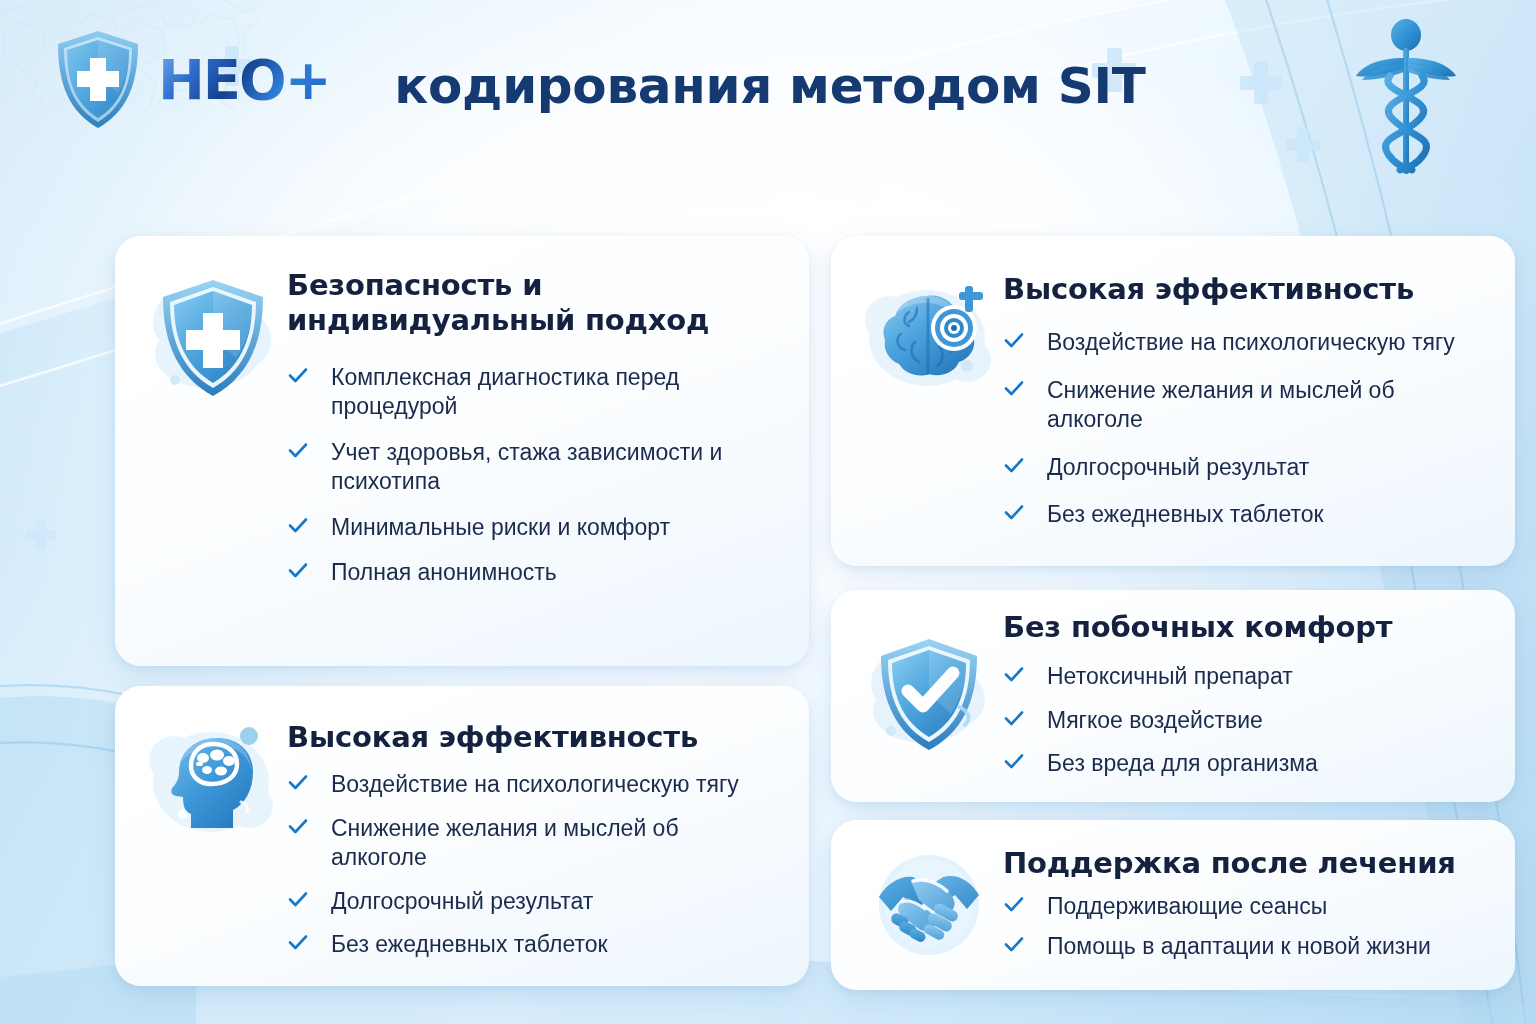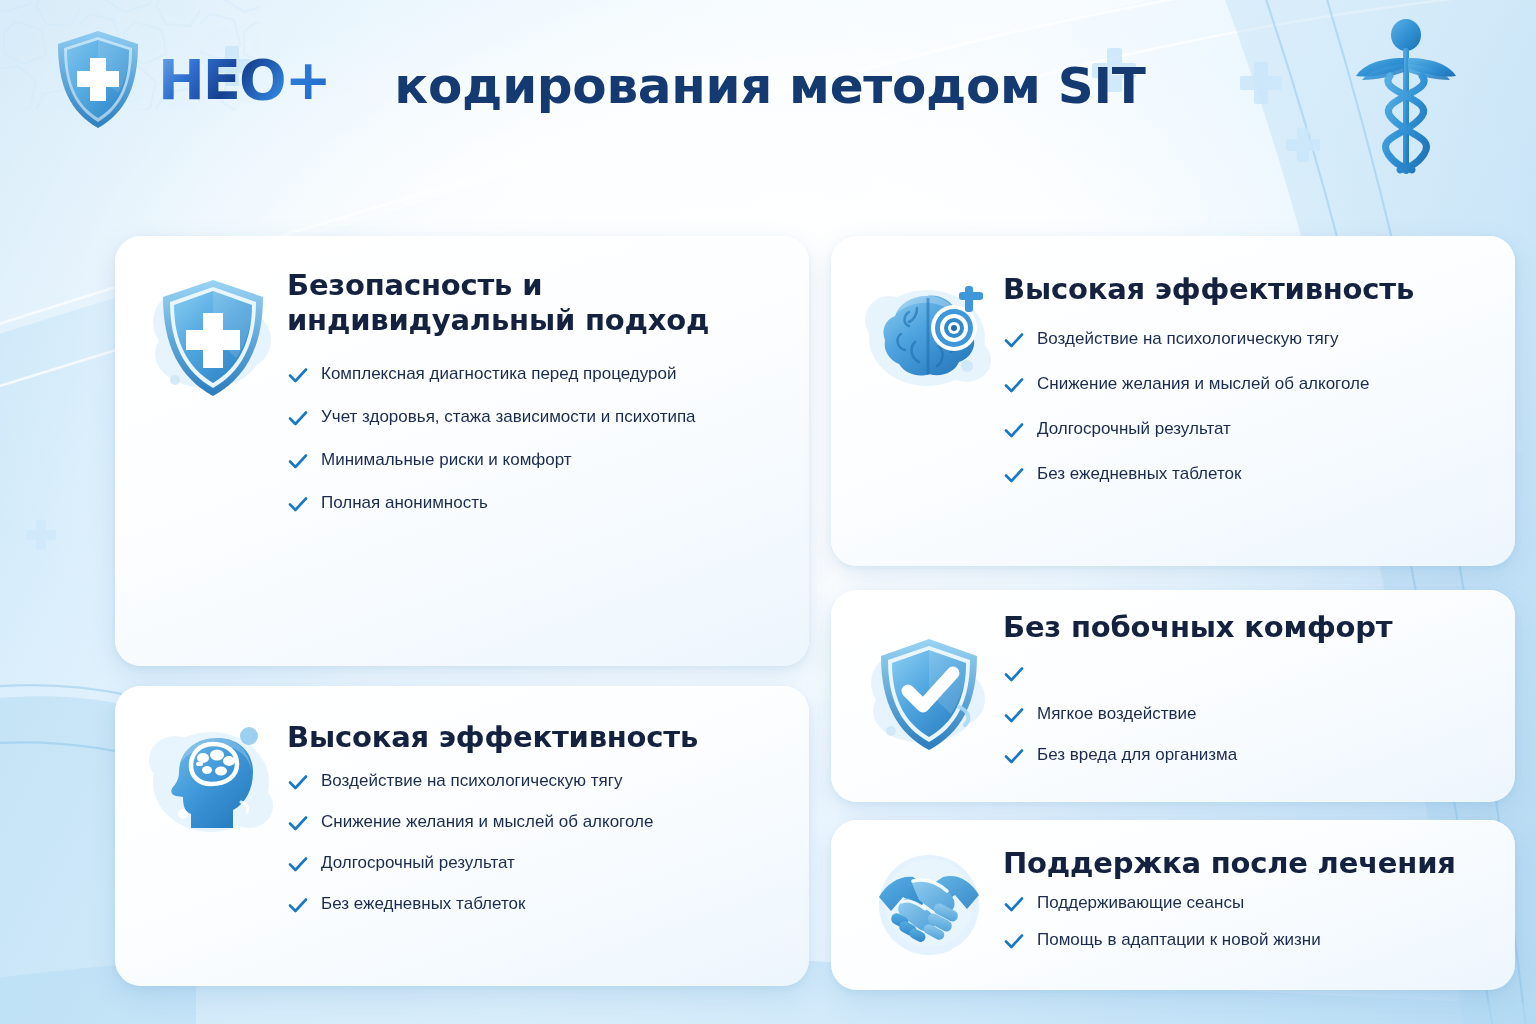--- a/index.html
+++ b/index.html
@@ -163,22 +163,22 @@
     letter-spacing: -0.2px;
     margin-bottom: 10px;
     font-family: "DejaVu Sans", sans-serif;
   }
 
   .bullets { list-style: none; }
 
   .bullet {
     display: flex;
     align-items: flex-start;
-    gap: 12px;
-    font-size: 17px;
+    gap: 22px;
+    font-size: 23px;
     line-height: 1.28;
     color: #1b2b4d;
     padding: 7px 0;
   }
 
   .check {
     flex: 0 0 auto;
     width: 22px;
     height: 26px;
     margin-top: 1px;
@@ -610,20 +610,21 @@
       </div>
       <div class="body-col">
         <div class="card-title">Без побочных комфорт</div>
         <ul class="bullets">
           <li class="bullet">
             <span class="check">
                 <svg viewBox="0 0 22 22" xmlns="http://www.w3.org/2000/svg">
                   <path d="M3 11.5 L8.4 17 L19 5.5" fill="none" stroke="#1878c8" stroke-width="2.6" stroke-linecap="round" stroke-linejoin="round"></path>
                 </svg>
               </span>
+            <span class="bullet-text">Нетоксичный препарат</span>
           </li>
           <li class="bullet">
             <span class="check">
                 <svg viewBox="0 0 22 22" xmlns="http://www.w3.org/2000/svg">
                   <path d="M3 11.5 L8.4 17 L19 5.5" fill="none" stroke="#1878c8" stroke-width="2.6" stroke-linecap="round" stroke-linejoin="round"></path>
                 </svg>
               </span>
             <span class="bullet-text">Мягкое воздействие</span>
           </li>
           <li class="bullet">

